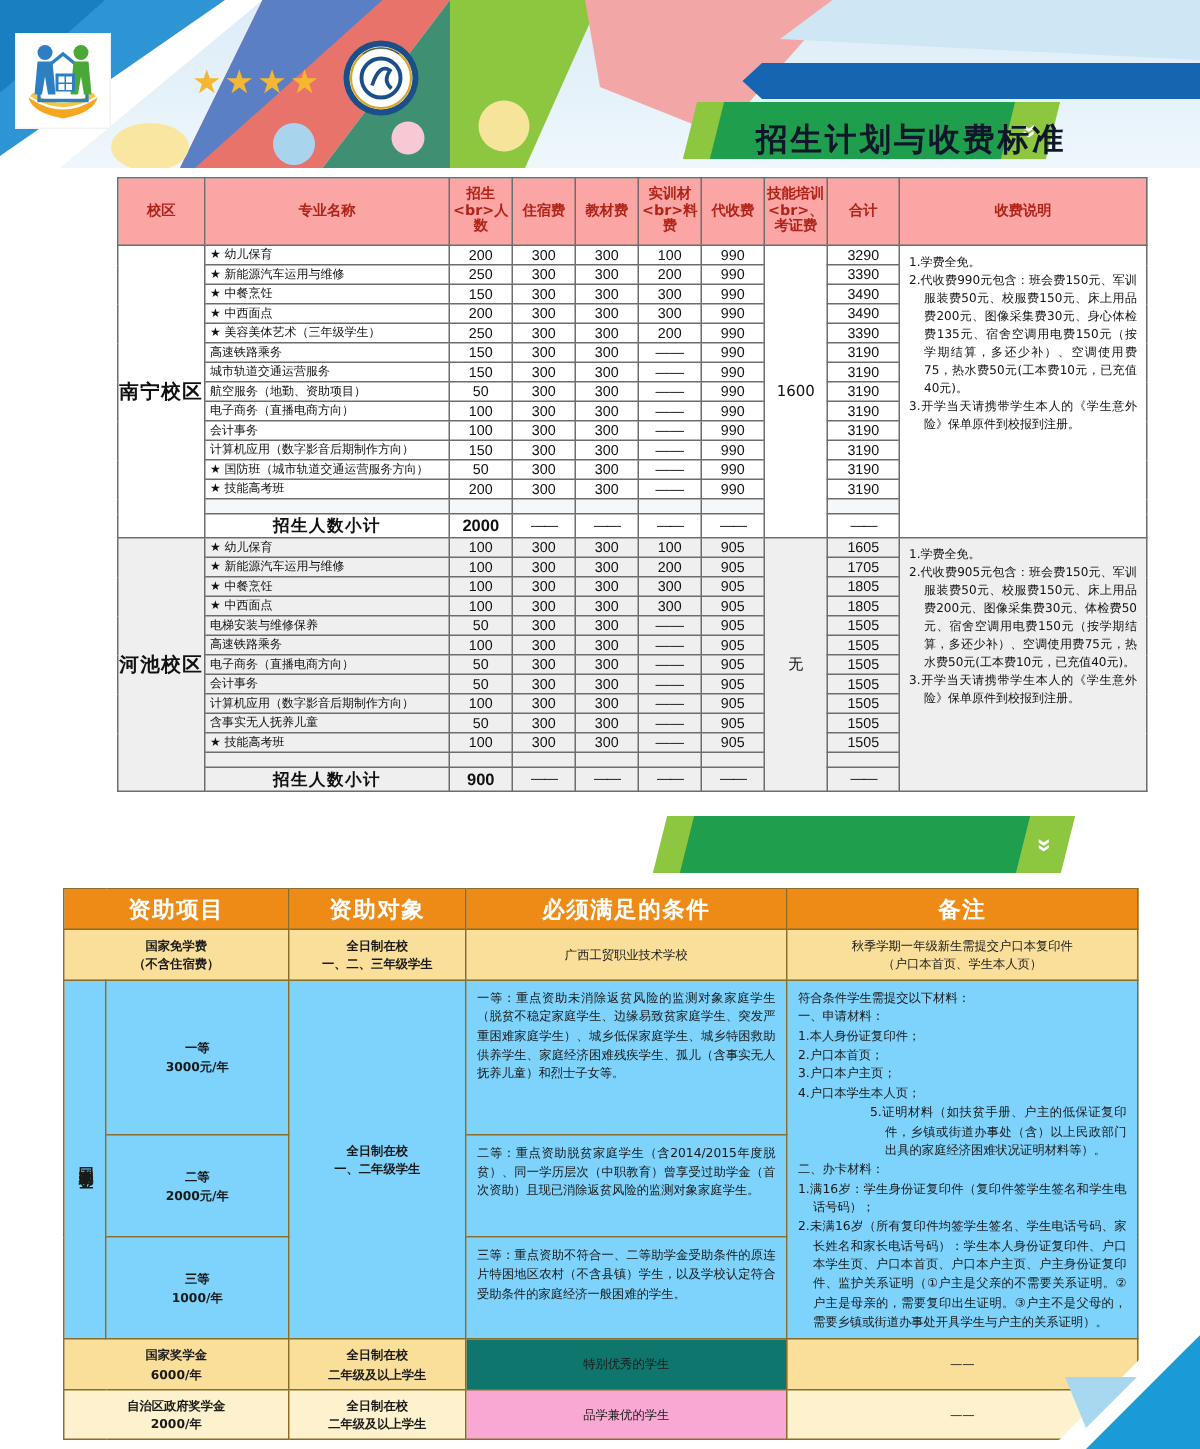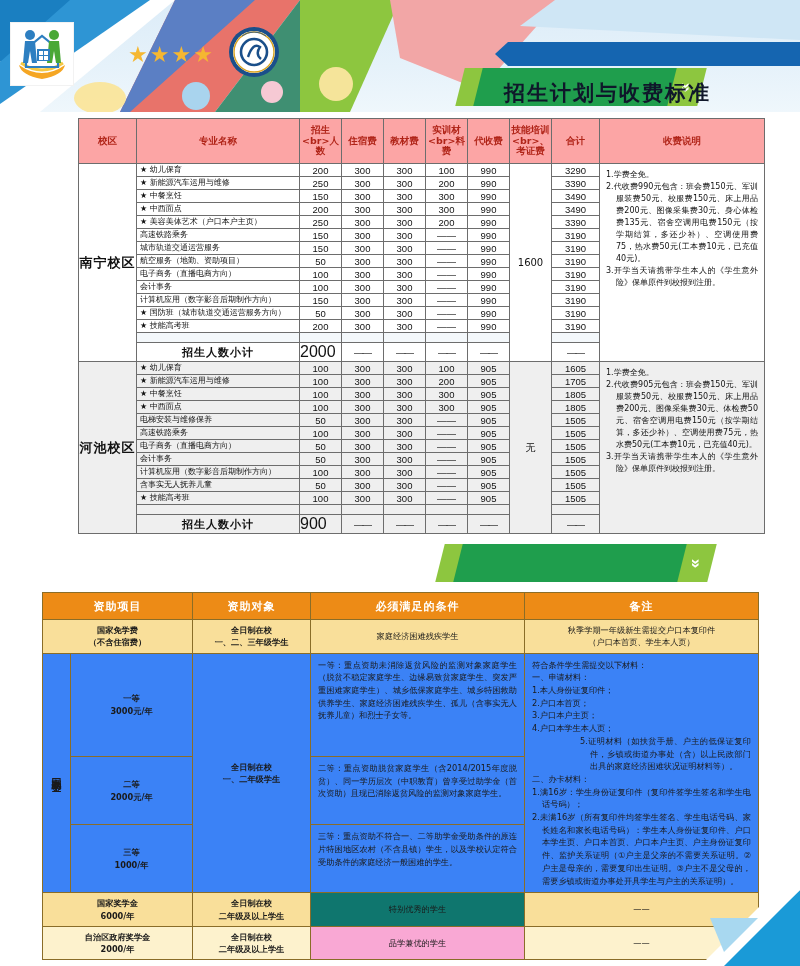--- a/index.html
+++ b/index.html
@@ -53,32 +53,32 @@
   table.t1 th,table.t1 td{border:1px solid #6d6d6d;padding:0;}
   table.t1 th{background:#fca5a5;color:#b02418;font-size:9.5px;font-weight:bold;
       text-align:center;line-height:1.15;padding:3px 1px;height:38px;}
   .t1 td{font-size:8px;color:#111;background:#ffffff;}
   .t1 .campus{font-size:13px;font-weight:bold;text-align:center;color:#111;letter-spacing:1px;}
   .t1 .major{padding:1px 3px;font-size:8px;line-height:1.25;}
   .t1 .num{text-align:center;font-size:9.5px;font-family:"Liberation Sans",sans-serif;}
   .t1 .ctr{text-align:center;font-size:10px;}
   .t1 .note{padding:5px 6px;font-size:8px;line-height:1.5;vertical-align:top;text-align:justify;}
   .t1 .sub{text-align:center;font-weight:bold;font-size:11px;letter-spacing:1px;}
-  .t1 .subn{text-align:left;font-weight:normal;font-size:16px;font-family:"Liberation Sans",sans-serif;}
+  .t1 .subn{text-align:center;font-weight:bold;font-size:11px;font-family:"Liberation Sans",sans-serif;}
   .t1 tr.hechi td{background:#efefef;}
   .t1 .spacer td{height:9px;background:#f4f8fb;}
   .dash{letter-spacing:-1px;}
 
   
   .tbl2-wrap{position:absolute;left:42px;top:592px;width:716px;}
   table.t2{border-collapse:collapse;table-layout:fixed;width:716px;font-family:"DejaVu Sans",sans-serif;}
   table.t2 th,table.t2 td{border:1px solid #8a6d28;padding:0;}
-  table.t2 th{background:#ed8b16;color:#ffffff;font-size:11px;font-weight:bold;height:26px;
+  table.t2 th{background:#ed8b16;color:#ffffff;font-size:15px;font-weight:bold;height:26px;
       text-align:center;letter-spacing:1px;}
-  table.t2 td{background:#3b82f6;font-size:8.2px;color:#1a1a1a;line-height:1.45;}
+  table.t2 td{background:#7dd3fc;font-size:8.2px;color:#1a1a1a;line-height:1.45;}
   .t2 .c{text-align:center;padding:4px 3px;line-height:1.5;}
   .t2 .bold-c{text-align:center;font-weight:bold;padding:4px 2px;line-height:1.5;}
   .t2 .just{text-align:justify;padding:5px 7px;line-height:1.55;}
   .t2 .vert{writing-mode:vertical-rl;text-orientation:upright;text-align:center;
       font-weight:bold;font-size:10px;letter-spacing:1px;line-height:1.1;}
   .t2 .deep{background:#f9df9a;}
   .t2 .vcell{vertical-align:middle;}
   .t2 .tcell{vertical-align:top;}
 
   
@@ -214,21 +214,21 @@
         <tr>
           <td class="major">★ 中西面点</td>
           <td class="num">200</td>
           <td class="num">300</td>
           <td class="num">300</td>
           <td class="num">300</td>
           <td class="num">990</td>
           <td class="num">3490</td>
         </tr>
         <tr>
-          <td class="major">★ 美容美体艺术（户口本户主页）</td>
+          <td class="major">★ 美容美体艺术（三年级学生）</td>
           <td class="num">250</td>
           <td class="num">300</td>
           <td class="num">300</td>
           <td class="num">200</td>
           <td class="num">990</td>
           <td class="num">3390</td>
         </tr>
         <tr>
           <td class="major">高速铁路乘务</td>
           <td class="num">150</td>
@@ -469,21 +469,21 @@
           <th colspan="2">资助项目</th>
           <th>资助对象</th>
           <th>必须满足的条件</th>
           <th>备注</th>
         </tr>
       </thead>
     <tbody id="t2body">
         <tr>
           <td class="bold-c deep" colspan="2">国家免学费<br>（不含住宿费）</td>
           <td class="bold-c deep">全日制在校<br>一、二、三年级学生</td>
-          <td class="c deep">家庭经济困难残疾学生</td>
+          <td class="c deep">广西工贸职业技术学校</td>
           <td class="c deep">秋季学期一年级新生需提交户口本复印件<br>（户口本首页、学生本人页）</td>
         </tr>
         <tr>
           <td class="vert vcell" rowspan="3">国家助学金</td>
           <td class="bold-c vcell">一等<br>3000元/年</td>
           <td class="bold-c vcell" rowspan="3">全日制在校<br>一、二年级学生</td>
           <td class="just tcell">一等：重点资助未消除返贫风险的监测对象家庭学生（脱贫不稳定家庭学生、边缘易致贫家庭学生、突发严重困难家庭学生）、城乡低保家庭学生、城乡特困救助供养学生、家庭经济困难残疾学生、孤儿（含事实无人抚养儿童）和烈士子女等。</td>
           <td class="just tcell" rowspan="3">
             <div style="text-indent:0;padding-left:10px;text-indent:-10px;">符合条件学生需提交以下材料：</div>
             <div style="text-indent:0;padding-left:10px;text-indent:-10px;"> 一、申请材料：</div>

